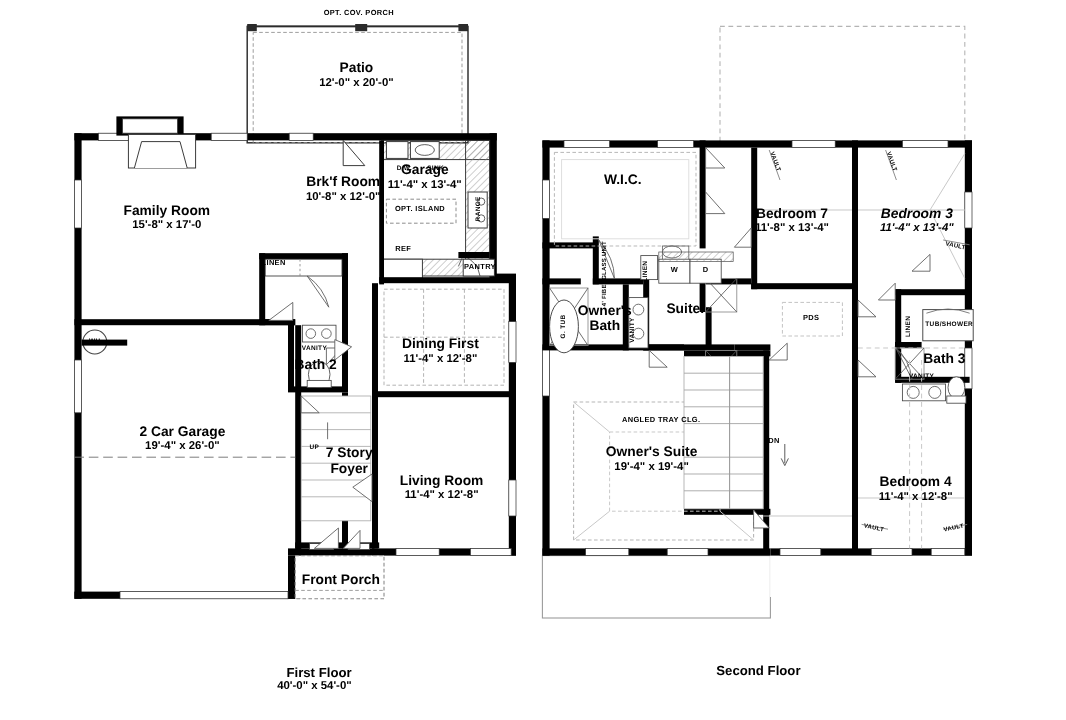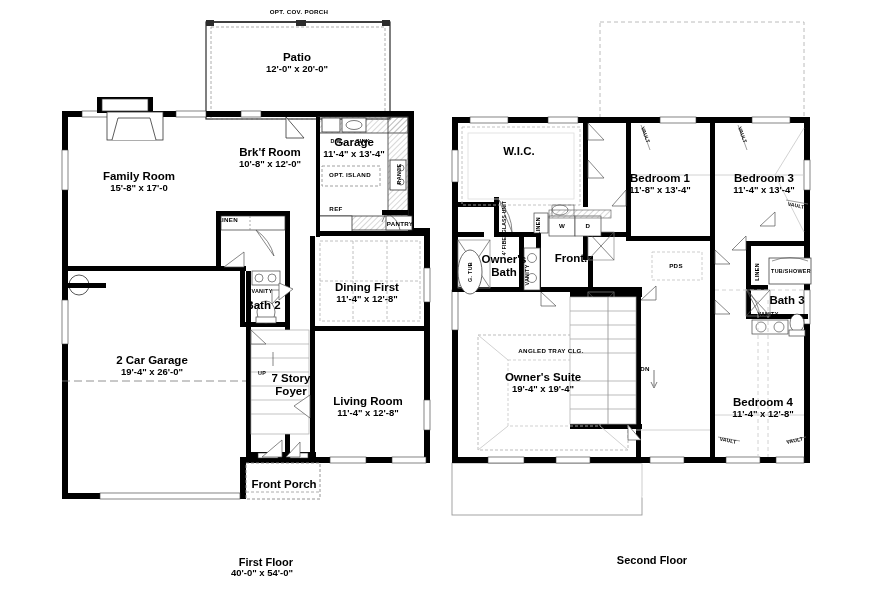--- a/index.html
+++ b/index.html
@@ -369,21 +369,21 @@
 <div class="lbl" style="left:297px;top:63px;">
   <span class="rm-name stack">Patio</span>
   <span class="rm-dim stack">12'-0" x 20'-0"</span>
 </div>
 
 <div class="lbl" style="left:139px;top:182px;">
   <span class="rm-name stack">Family Room</span>
   <span class="rm-dim stack">15'-8" x 17'-0</span>
 </div>
 
-<div class="lbl" style="left:270px;top:158px;">
+<div class="lbl" style="left:286px;top:158px;">
   <span class="rm-name stack">Brk'f Room</span>
   <span class="rm-dim stack">10'-8" x 12'-0"</span>
 </div>
 
 <div class="lbl" style="left:354px;top:148px;">
   <span class="rm-name stack">Garage</span>
   <span class="rm-dim stack">11'-4" x 13'-4"</span>
 </div>
 
 <div class="lbl" style="left:367px;top:293px;">
@@ -417,25 +417,25 @@
 <div class="lbl tiny2" style="left:336px;top:209px;">REF</div>
 <div class="lbl tiny2" style="left:400px;top:224px;">PANTRY</div>
 <div class="lbl tiny2" style="left:228px;top:220px;">LINEN</div>
 <div class="lbl tiny" style="left:262px;top:291px;">VANITY</div>
 <div class="lbl tiny" style="left:79px;top:285px;">WH</div>
 <div class="lbl tiny" style="left:262px;top:373px;">UP</div>
 
 <div class="lbl rm-name" style="left:519px;top:151px;text-align:right;">W.I.C.</div>
 
 <div class="lbl" style="left:660px;top:184px;">
-  <span class="rm-name stack">Bedroom 1</span>
+  <span class="rm-name stack">Bedroom 7</span>
   <span class="rm-dim stack">11'-8" x 13'-4"</span>
 </div>
 
-<div class="lbl" style="left:764px;top:184px;">
+<div class="lbl" style="left:764px;top:184px;font-style:italic;">
   <span class="rm-name stack">Bedroom 3</span>
   <span class="rm-dim stack">11'-4" x 13'-4"</span>
 </div>
 
 <div class="lbl" style="left:763px;top:408px;">
   <span class="rm-name stack">Bedroom 4</span>
   <span class="rm-dim stack">11'-4" x 12'-8"</span>
 </div>
 
 <div class="lbl" style="left:543px;top:383px;">
@@ -443,21 +443,21 @@
   <span class="rm-dim stack">19'-4" x 19'-4"</span>
 </div>
 
 <div class="lbl rm-name" style="left:787px;top:300px;">Bath 3</div>
 
 <div class="lbl" style="left:504px;top:266px;">
   <span class="rm-name stack">Owner's</span>
   <span class="rm-name stack">Bath</span>
 </div>
 
-<div class="lbl rm-name" style="left:571px;top:258px;">Front.</div>
+<div class="lbl rm-name" style="left:571px;top:258px;">Suite.</div>
 
 <div class="lbl tiny2" style="left:551px;top:351px;">ANGLED TRAY CLG.</div>
 <div class="lbl tiny3 vertl" style="left:505px;top:228px;">4' FIBERGLASS UNIT</div>
 <div class="lbl tiny vertl" style="left:470px;top:272px;">G. TUB</div>
 <div class="lbl tiny vertl" style="left:527px;top:275px;">VANITY</div>
 <div class="lbl tiny vertl" style="left:538px;top:226px;">LINEN</div>
 <div class="lbl tiny2" style="left:562px;top:226px;">W</div>
 <div class="lbl tiny2" style="left:588px;top:226px;">D</div>
 <div class="lbl tiny2" style="left:676px;top:266px;">PDS</div>
 <div class="lbl tiny2" style="left:645px;top:369px;">DN</div>
@@ -469,13 +469,13 @@
 <div class="lbl tiny3" style="left:742px;top:135px;transform:translate(-50%,-50%) rotate(70deg);">VAULT</div>
 <div class="lbl tiny3" style="left:796px;top:206px;transform:translate(-50%,-50%) rotate(12deg);">VAULT</div>
 <div class="lbl tiny3" style="left:728px;top:441px;transform:translate(-50%,-50%) rotate(12deg);">VAULT</div>
 <div class="lbl tiny3" style="left:795px;top:441px;transform:translate(-50%,-50%) rotate(-12deg);">VAULT</div>
 
 <div class="lbl" style="left:262px;top:567px;">
   <span class="caption-name stack">First Floor</span>
   <span class="caption-dim stack">40'-0" x 54'-0"</span>
 </div>
 
-<div class="lbl caption-name" style="left:652px;top:560px;">Second Floor</div>
+<div class="lbl caption-name" style="left:632px;top:560px;">Second Floor</div>
 
 </body></html>

